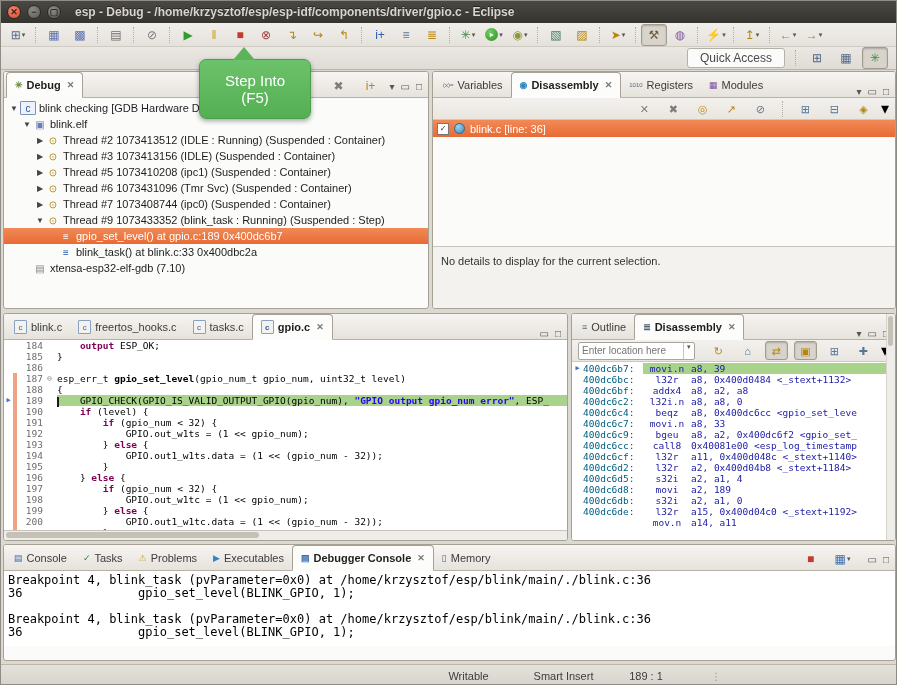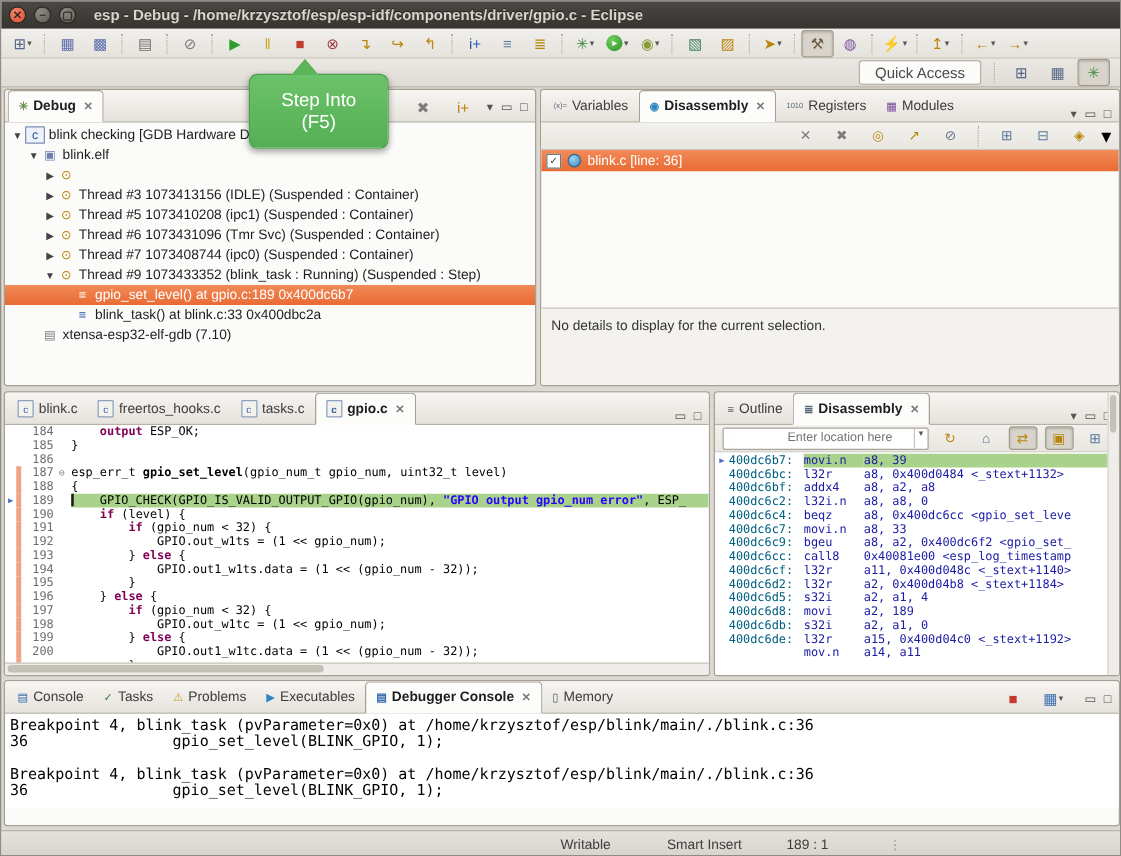--- a/index.html
+++ b/index.html
@@ -59,27 +59,27 @@
   .cl.cur .txt{background:#a9d28b;}
   .k{color:#7f0055;font-weight:bold;}
   .s{color:#2a00ff;font-weight:bold;}
   .f{font-weight:bold;}
   .caret{display:inline-block;width:2px;height:10px;background:#1a1a1a;vertical-align:middle;margin-right:-2px;}
   .hscroll{position:absolute;left:0;right:0;bottom:0;height:9px;background:#efede9;border-top:1px solid #c8c3bb;}
   .hthumb{position:absolute;left:2px;top:1px;height:6px;width:45%;background:#c6c1b7;border-radius:3px;}
   .vscroll{position:absolute;right:0;top:0;bottom:9px;width:8px;background:#efede9;border-left:1px solid #d8d4cc;}
   .vthumb{position:absolute;left:1px;width:5px;background:#c6c1b7;border-radius:3px;}
   
-  .locbox{display:flex;margin-right:auto;background:#fff;border:1px solid #a9a49b;border-radius:2px;height:16px;padding-left:48px;}
+  .locbox{display:flex;margin-right:auto;background:#fff;border:1px solid #a9a49b;border-radius:2px;height:16px;}
   .locbox input{border:none;outline:none;width:98px;font-size:10px;color:#555;padding:0 3px;font-family:"Liberation Sans",sans-serif;background:transparent;}
   .locbox .dd{font-size:7px;color:#555;padding:0 3px;border-left:1px solid #c9c4bb;}
   .dl{display:flex;height:11px;line-height:11px;font-family:"DejaVu Sans Mono",monospace;font-size:9.5px;white-space:pre;}
   .dl .darr{width:11px;flex:none;color:#4a72c4;font-size:7px;text-align:center;}
   .dl .daddr{width:60px;flex:none;color:#006080;}
-  .dl .dmn{width:48px;flex:none;color:#1a1aa6;}
+  .dl .dmn{width:48px;flex:none;color:#1a1aa6;text-align:center;}
   .dl .dops{flex:1;color:#1a1aa6;overflow:hidden;}
   .dl.cur .dmn,.dl.cur .dops{background:#a9d28b;}
   
   .chead{height:17px;background:#f6f4f1;border-bottom:1px solid #ddd8d0;font-size:11px;color:#222;display:flex;align-items:center;padding-left:5px;}
   .cbody{background:#fff;height:calc(100% - 43px);overflow:hidden;padding:3px 0 0 4px;}
   .cline{font-family:"DejaVu Sans Mono",monospace;font-size:12px;line-height:13px;white-space:pre;color:#000;}
   
   .statusbar{position:absolute;left:0;top:663px;width:100%;height:22px;background:linear-gradient(#e4e1db,#d6d2cb);border-top:1px solid #b9b4ac;display:flex;align-items:center;font-size:11px;color:#3d3d3d;}
   .stcell{width:95px;text-align:center;}
   .stgrip{color:#9a958c;font-size:10px;letter-spacing:1px;margin-left:30px;}
@@ -246,20 +246,21 @@
           <span>blink checking [GDB Hardware Debugging]</span>
         </div>
         <div class="trow" style="padding-left: 17px;">
           <span class="arr">▼</span>
           <span class="ticon" style="color: rgb(106, 127, 176);">▣</span>
           <span>blink.elf</span>
         </div>
         <div class="trow" style="padding-left: 30px;">
           <span class="arr">▶</span>
           <span class="ticon" style="color: rgb(184, 134, 11);">⊙</span>
+          <span>Thread #2 1073413512 (IDLE : Running) (Suspended : Container)</span>
         </div>
         <div class="trow" style="padding-left: 30px;">
           <span class="arr">▶</span>
           <span class="ticon" style="color: rgb(184, 134, 11);">⊙</span>
           <span>Thread #3 1073413156 (IDLE) (Suspended : Container)</span>
         </div>
         <div class="trow" style="padding-left: 30px;">
           <span class="arr">▶</span>
           <span class="ticon" style="color: rgb(184, 134, 11);">⊙</span>
           <span>Thread #5 1073410208 (ipc1) (Suspended : Container)</span>

